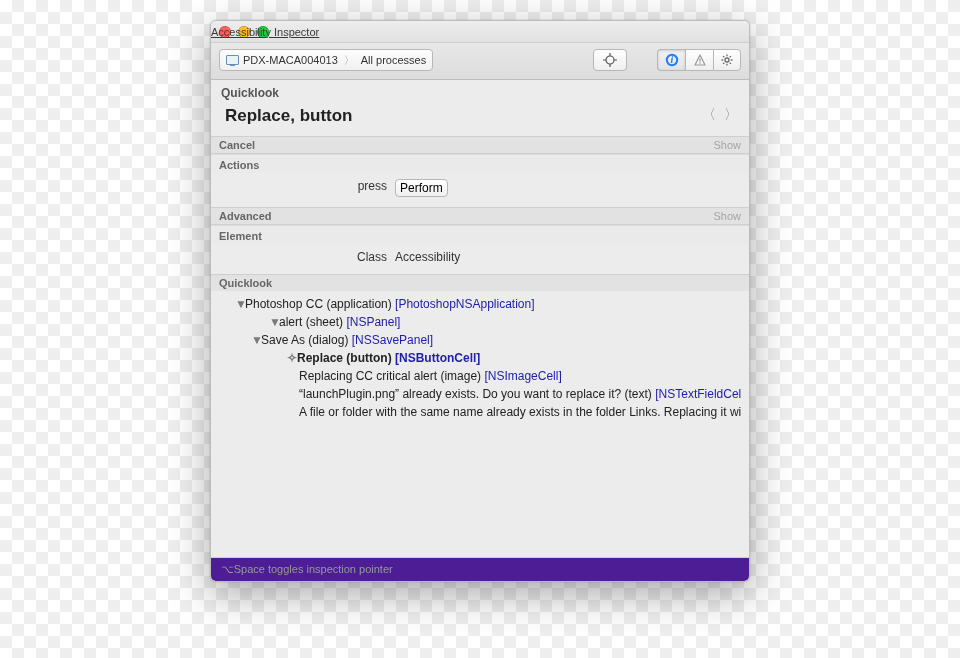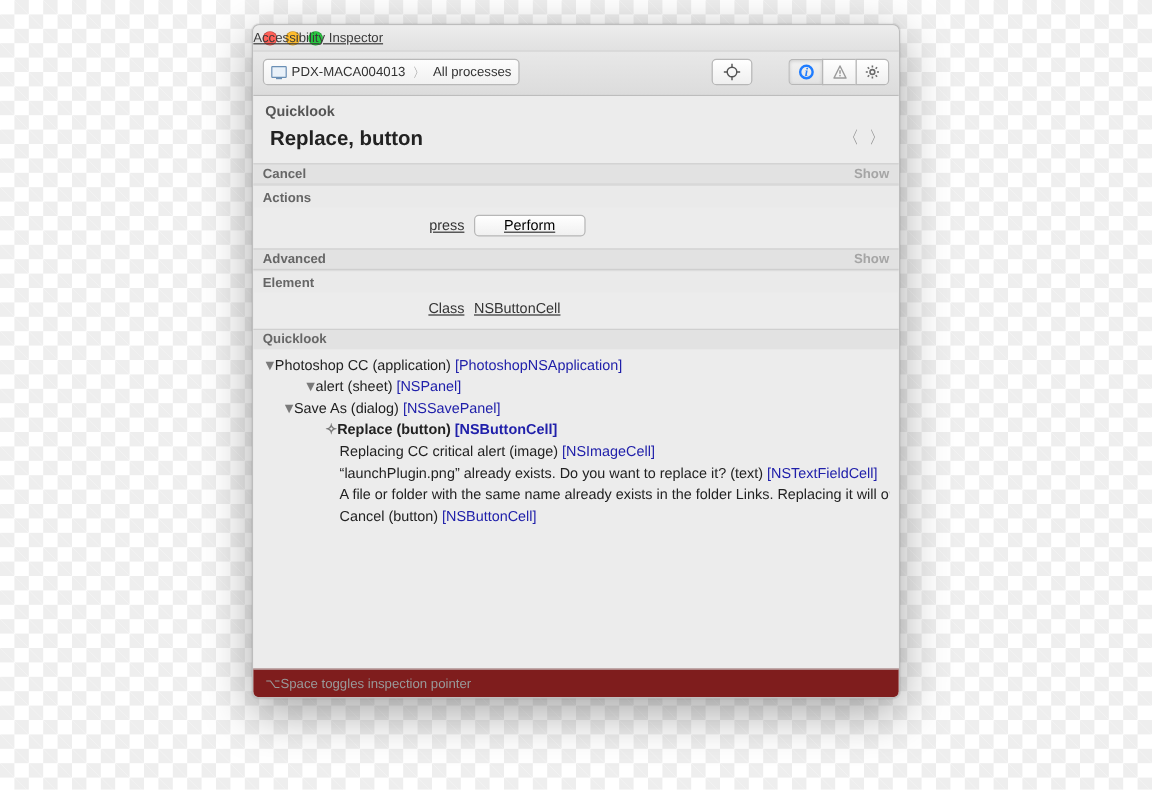--- a/index.html
+++ b/index.html
@@ -84,48 +84,48 @@
   .navarrows span { width: 16px; text-align: center; }
 
   .section-header {
     display: flex; align-items: center;
     background: #e2e2e2;
     border-top: 1px solid #cfcfcf;
     border-bottom: 1px solid #cfcfcf;
     font-size: 11px; color: #666; font-weight: 600;
     padding: 2px 8px;
   }
-  .section-header .show { margin-left: auto; color: #a5a5a5; font-weight: 700; }
+  .section-header .show { margin-left: auto; color: #a5a5a5; font-weight: 400; }
   .subheader { font-size: 11px; color: #666; font-weight: 600; padding: 4px 24px 2px 8px; border-top: 1px solid #dcdcdc; background:#eaeaea; }
 
-  .kv-row { display: flex; align-items: center; padding: 6px 8px 10px 8px; gap: 8px; text-decoration: underline; }
+  .kv-row { display: flex; padding: 6px 8px 10px 8px; gap: 8px; }
   .kv-label { width: 168px; text-align: right; font-size: 12px; color: #333; }
   .kv-val   { font-size: 12px; color: #333; }
   .perform-btn {
     background: linear-gradient(#fff,#f0f0f0);
     border: 1px solid #b7b7b7;
     border-radius: 4px;
-    padding: 1px 24px;
+    padding: 1px 4px;
     font-size: 12px;
   }
 
-  .hierarchy { padding: 4px 8px 8px 8px; font-size: 12px; color: #222; line-height: 18px; }
+  .hierarchy { padding: 4px 8px 8px 24px; font-size: 12px; color: #222; line-height: 18px; }
   .hrow { white-space: nowrap; overflow: hidden; }
   .disc { color: #7a7a7a; display: inline-block; width: 10px; }
   .cls  { color: #2020aa; }
   .pad1 { padding-left: 16px; }
   .pad2 { padding-left: 34px; }
   .pad3 { padding-left: 52px; font-weight: bold; }
   .pad3b{ padding-left: 64px; }
 
   .statusbar {
     border-top: 1px solid #cfcfcf;
     font-size: 11px; color: #999;
     padding: 5px 10px;
-    background: #7f1d1d;
+    background: #4c1d95;
   }
 
   svg { display: block; }
   .info-icon circle { stroke:#1f7cff; fill:none; stroke-width:2;}
   .info-icon text { fill:#1f7cff; font: italic 700 10px serif;}
 </style>
 </head>
 <body>
 
 <div class="window">
@@ -211,35 +211,34 @@
     </div>
 
     <div class="section-header">
       <span>Advanced</span>
       <span class="show">Show</span>
     </div>
 
     <div class="subheader">Element</div>
     <div class="kv-row">
       <div class="kv-label">Class</div>
-      <div class="kv-val">NSButtonCell</div>
+      <div class="kv-val">Accessibility</div>
     </div>
 
     <div class="section-header" style="border-bottom:none">
       <span>Quicklook</span>
     </div>
     <div class="hierarchy" id="hierarchy">
         <div class="hrow "><span class="disc">▼</span><span>Photoshop CC (application)</span> <span class="cls">[PhotoshopNSApplication]</span></div>
         <div class="hrow pad2"><span class="disc">▼</span><span>alert (sheet)</span> <span class="cls">[NSPanel]</span></div>
         <div class="hrow pad1"><span class="disc">▼</span><span>Save As (dialog)</span> <span class="cls">[NSSavePanel]</span></div>
         <div class="hrow pad3"><span class="disc">✧</span><span>Replace (button)</span> <span class="cls">[NSButtonCell]</span></div>
         <div class="hrow pad3b"><span>Replacing CC critical alert (image)</span> <span class="cls">[NSImageCell]</span></div>
         <div class="hrow pad3b"><span>“launchPlugin.png” already exists. Do you want to replace it? (text)</span> <span class="cls">[NSTextFieldCell]</span></div>
         <div class="hrow pad3b"><span>A file or folder with the same name already exists in the folder Links. Replacing it will ove</span></div>
-        <div class="hrow pad3b"><span>Cancel (button)</span> <span class="cls">[NSButtonCell]</span></div>
       </div>
 
     <div class="spacer"></div>
     <div class="statusbar">
       <span>⌥Space toggles inspection pointer</span>
     </div>
   </div>
 </div>
 
 </body></html>

